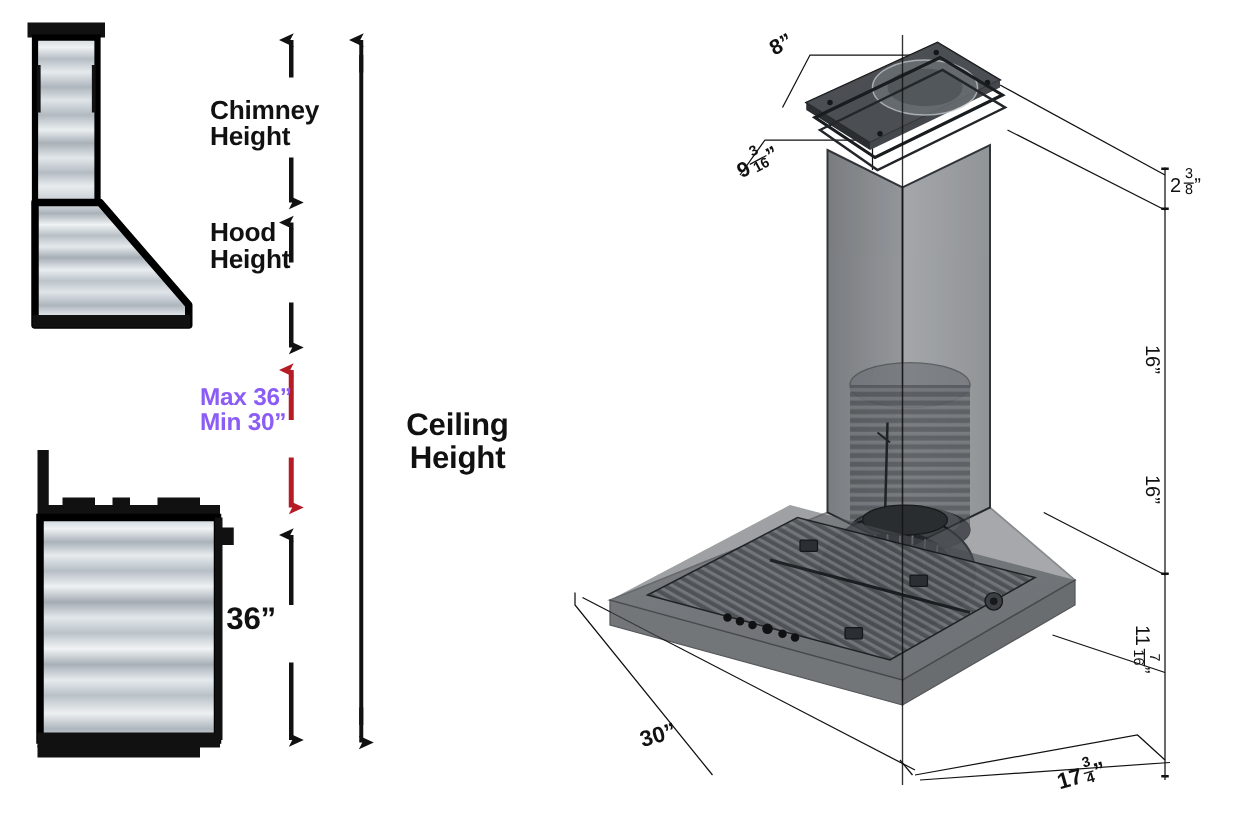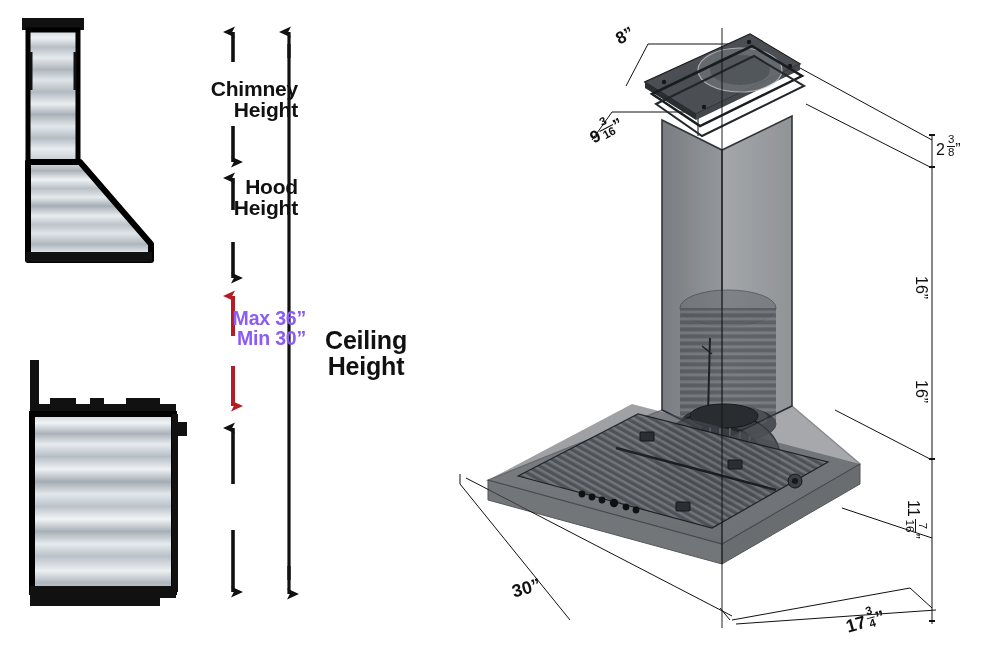--- a/index.html
+++ b/index.html
@@ -8,21 +8,21 @@
   .stage{position:absolute;inset:0;width:990px;height:656px;}
 
   
   .abs{position:absolute;}
 
   
   #hood-profile{left:8px;top:16px;width:168px;height:262px;}
   #range-profile{left:8px;top:360px;width:182px;height:252px;}
 
   
-  .col-label{position:absolute;text-align:right;font-weight:bold;
+  .col-label{position:absolute;text-align:left;font-weight:bold;
              letter-spacing:-0.2px;line-height:1.02;}
   .lbl-chimney{left:168px;top:78px;width:130px;font-size:21px;color:#111;}
   .lbl-hood{left:168px;top:176px;width:130px;font-size:21px;color:#111;}
   .lbl-maxmin{left:160px;top:309px;width:146px;font-size:19.5px;color:#8b5cf6;}
   .lbl-36{left:181px;top:483px;width:110px;font-size:25px;color:#111;}
   .lbl-ceiling{left:296px;top:327px;width:140px;font-size:25px;color:#111;
                text-align:center;line-height:1.04;}
 
   
   .dim{position:absolute;font-family:"Liberation Sans",sans-serif;
@@ -171,20 +171,21 @@
   <div class="col-label lbl-hood">
     <span>Hood</span><br>
     <span>Height</span>
   </div>
 
   <div class="col-label lbl-maxmin">
     <span>Max 36”</span><br>
     <span>Min 30”</span>
   </div>
 
+  <div class="col-label lbl-36">36”</div>
 
   <div class="col-label lbl-ceiling">
     <span>Ceiling</span><br>
     <span>Height</span>
   </div>
 
   <svg class="abs" style="left:440px;top:8px;" width="550" height="648" viewBox="0 0 550 648">
     <defs>
       <linearGradient id="gChimF" x1="0" y1="0" x2="1" y2="0">
         <stop offset="0%" stop-color="#777b80"></stop>

